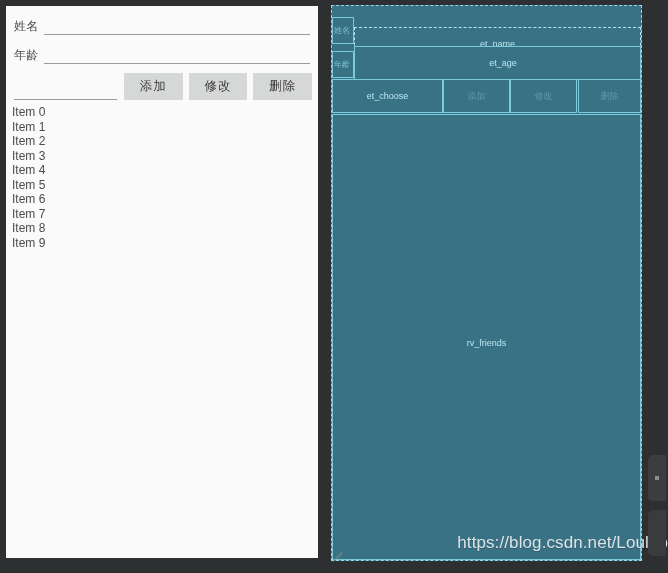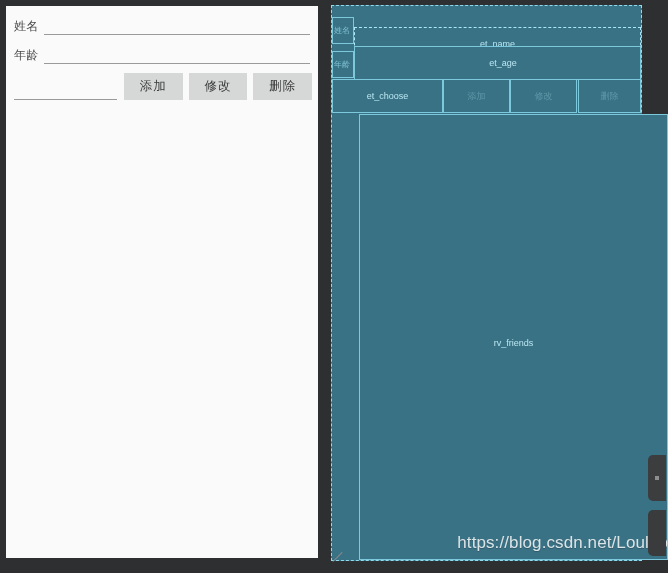--- a/index.html
+++ b/index.html
@@ -202,20 +202,32 @@
     <div class="form-underline" title=""></div>
   </div>
 
   <div id="action-row">
     <div id="choose-underline" title=""></div>
     <button class="btn">添加</button>
     <button class="btn">修改</button>
     <button class="btn">删除</button>
   </div>
 
+  <div id="friends-list">
+    <div class="list-item">Item 0</div>
+    <div class="list-item">Item 1</div>
+    <div class="list-item">Item 2</div>
+    <div class="list-item">Item 3</div>
+    <div class="list-item">Item 4</div>
+    <div class="list-item">Item 5</div>
+    <div class="list-item">Item 6</div>
+    <div class="list-item">Item 7</div>
+    <div class="list-item">Item 8</div>
+    <div class="list-item">Item 9</div>
+  </div>
 </div>
 
 <div id="blueprint-panel">
 
   <div id="bp-root"></div>
 
   <div class="bp-box bp-outline" style="left:1px; top:12px; width:22px; height:27px; justify-content:flex-start; padding-left:1px;">
     <span class="bp-label-sm">姓名</span>
   </div>
   <div class="bp-box bp-outline sel-dash" style="left:23px; top:6px; width:287px; height:34px;margin-top:16px;">
@@ -235,21 +247,21 @@
   <div class="bp-box bp-outline" style="left:112px; top:74px; width:67px; height:34px;">
     <span class="bp-dim">添加</span>
   </div>
   <div class="bp-box bp-outline" style="left:179px; top:74px; width:67px; height:34px;">
     <span class="bp-dim">修改</span>
   </div>
   <div class="bp-box bp-outline" style="left:247px; top:74px; width:63px; height:34px;">
     <span class="bp-dim">删除</span>
   </div>
 
-  <div class="bp-box bp-outline" style="left:1px; top:109px; width:309px; height:446px;margin-left:27px;">
+  <div class="bp-box bp-outline" style="left:1px; top:109px; width:309px; height:446px;">
     <span style="position:absolute; top:223px;">rv_friends</span>
   </div>
 
   <div id="bp-watermark">https://blog.csdn.net/Louloo</div>
   <div id="bp-corner-mark"></div>
 </div>
 
 <div id="tool-tab">
   <div id="tool-tab-dot"></div>
 </div>

